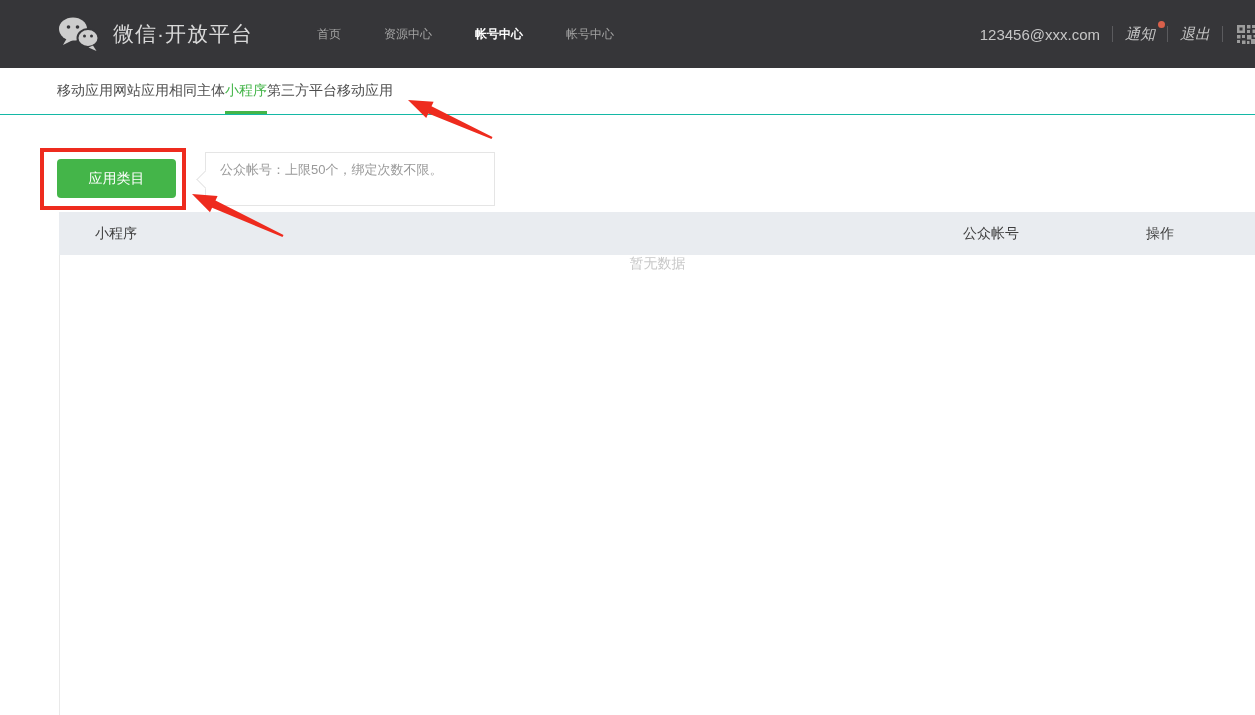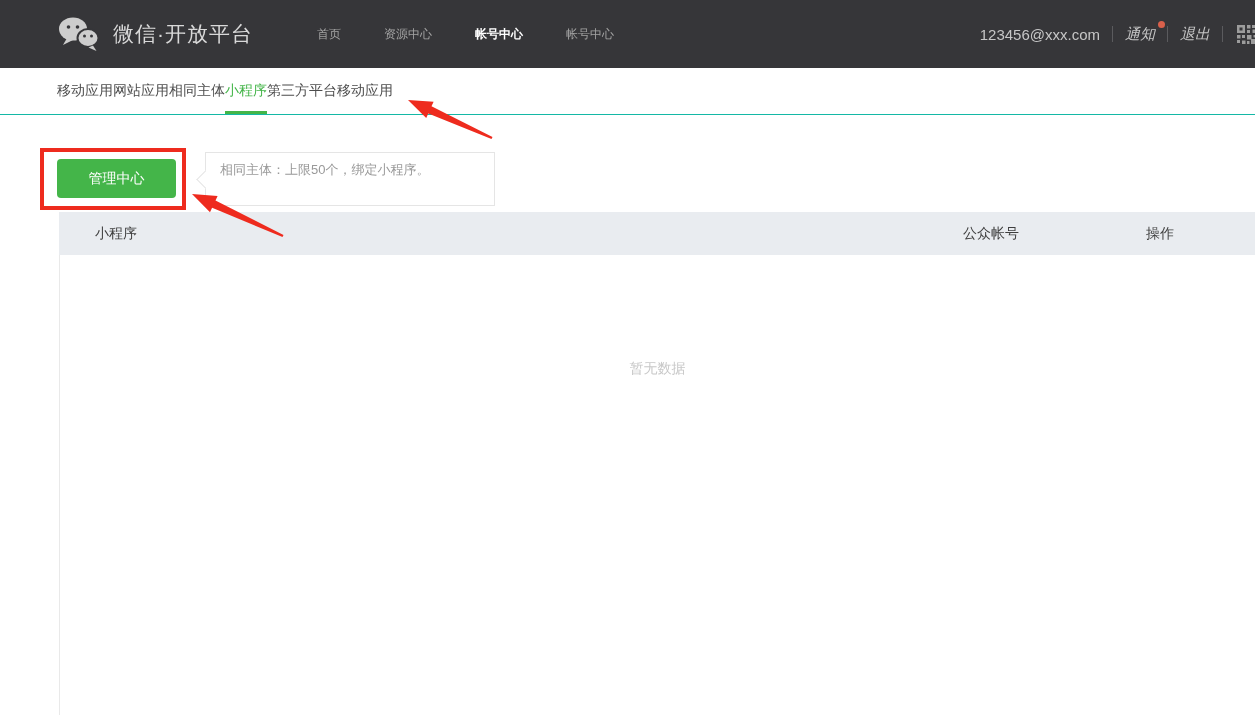--- a/index.html
+++ b/index.html
@@ -40,21 +40,21 @@
     border-left:1px solid #e5e5e5;border-bottom:1px solid #e5e5e5;transform:rotate(45deg);}
   .tooltip .tip-line{display:block;white-space:nowrap;}
 
   
   .mp-table{position:absolute;left:59px;right:0;top:97px;}
   .table-header{height:43px;background:var(--table_header_bg);display:flex;align-items:center;font-size:14px;color:#3e3e3e;}
   .col-app{flex:1;padding-left:36px;}
   .col-type{width:183px;}
   .col-action{width:109px;font-family:Liberation Mono, monospace;}
   .table-body{height:462px;background:#fff;border-left:1px solid #e9e9e9;}
-  .empty{text-align:center;padding-top:105px;color:#c8c8c8;font-size:14px;}
+  .empty{text-align:center;color:#c8c8c8;font-size:14px;}
 
   
   .arrows{position:absolute;left:0;top:0;width:1255px;height:715px;pointer-events:none;z-index:9;color:var(--annotation_red);}
 </style>
 </head>
 <body>
 
 <div class="top-header">
   <span class="logo">
     <svg width="42" height="36" viewBox="0 0 42 36">
@@ -101,24 +101,24 @@
   <span class="tab">相同主体</span>
   <span class="tab active">小程序</span>
   <span class="tab">第三方平台</span>
   <span class="tab">移动应用</span>
 </div>
 
 <div class="content">
 
   <div class="highlight-box"></div>
 
-  <button class="bind-btn">管理中心</button>
+  <button class="bind-btn">应用类目</button>
 
   <div class="tooltip">
-    <span class="tip-line">相同主体：上限50个，绑定小程序。</span>
+    <span class="tip-line">公众帐号：上限50个，绑定次数不限。</span>
   </div>
 
   <div class="mp-table">
     <div class="table-header">
       <span class="col-app">小程序</span>
       <span class="col-type">公众帐号</span>
       <span class="col-action">操作</span>
     </div>
     <div class="table-body">
       <div class="empty">暂无数据</div>

